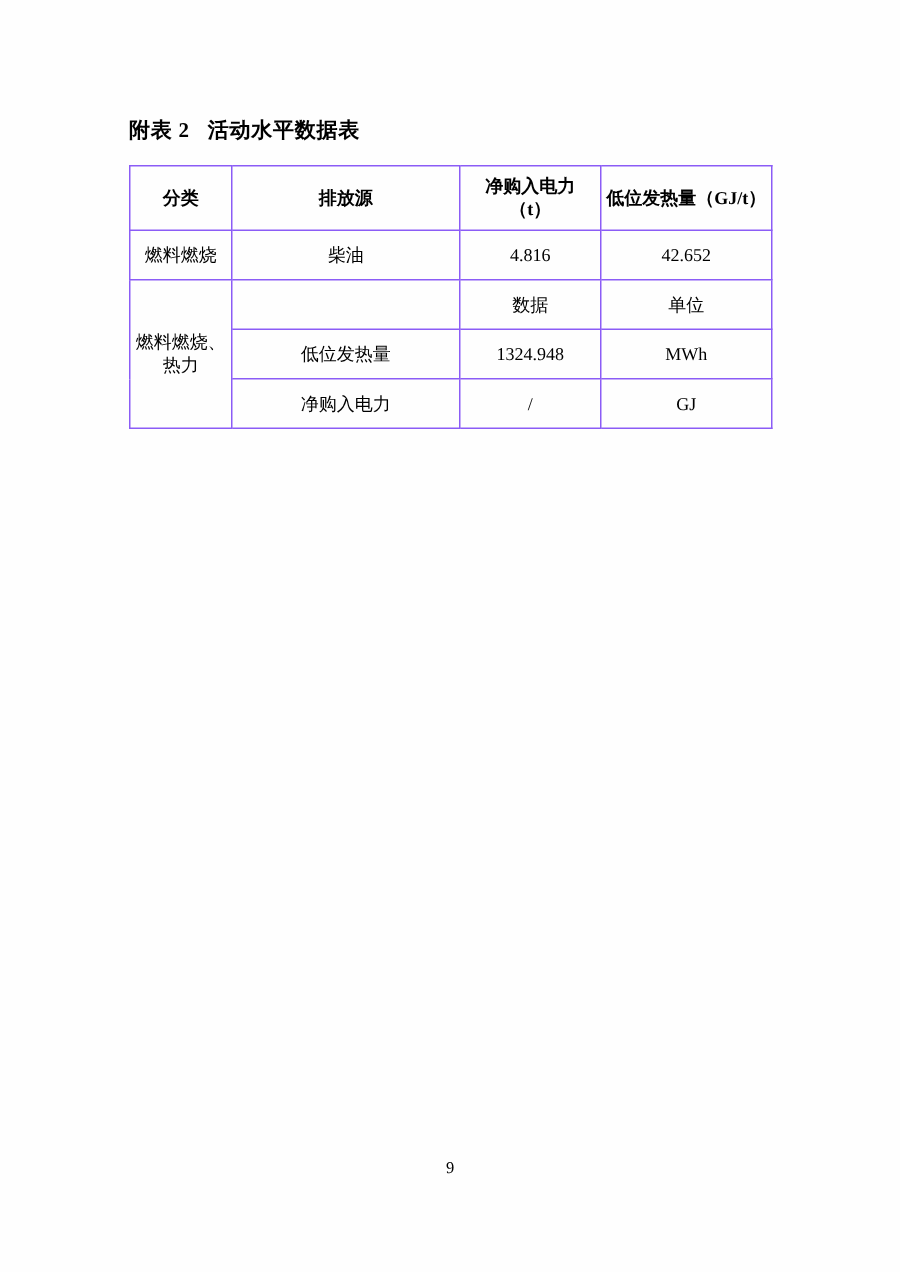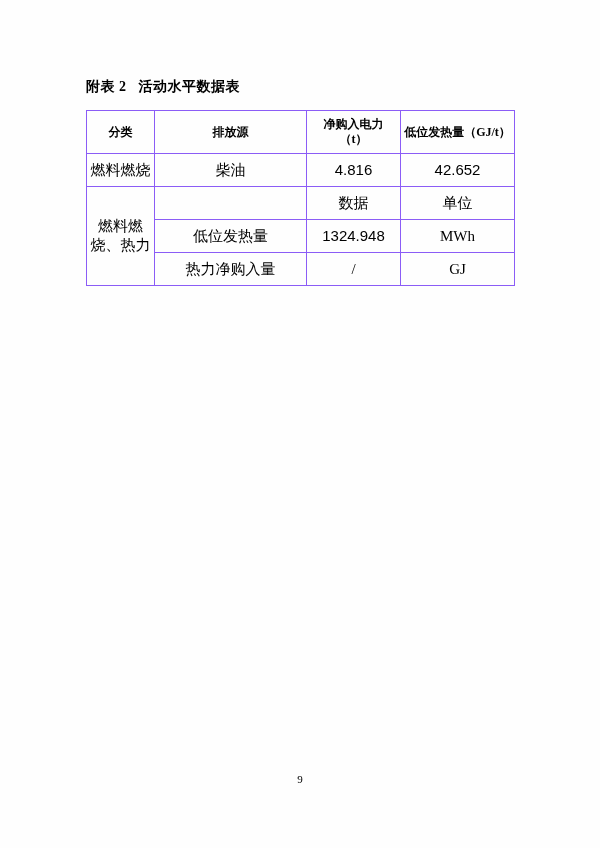--- a/index.html
+++ b/index.html
@@ -55,38 +55,38 @@
     line-height: 1.25;
     margin-top: 38px;
   }
   table.data-table thead td {
     font-weight: bold;
     font-size: 12px;
     height: 38px;
   }
   table.data-table tbody td {
     height: 28px;
-    font-size: 15px;
+    font-size: 12px;
   }
   .col-1 { width: 68px; }
   .col-2 { width: 152px; }
   .col-3 { width: 94px; }
   .col-4 { width: 114px; }
 
   .cell-bold {
     font-weight: bold;
   }
   .cell-vertical {
     font-size: 11.5px;
     line-height: 1.45;
     padding: 2px 10px;
     text-align: center;
   }
   .num-cell {
-    font-family: Liberation Sans, sans-serif;
+    font-family: Liberation Serif, serif;
   }
   .page-number {
     position: absolute;
     left: 0;
     top: 773px;
     width: 600px;
     text-align: center;
     font-size: 11px;
   }
 </style>
@@ -126,21 +126,21 @@
         <td></td>
         <td class="cell-bold">数据</td>
         <td class="cell-bold">单位</td>
       </tr>
       <tr>
         <td>低位发热量</td>
         <td class="num-cell">1324.948</td>
         <td>MWh</td>
       </tr>
       <tr>
-        <td>热力净购入量</td>
+        <td>净购入电力</td>
         <td>/</td>
         <td>GJ</td>
       </tr>
     </tbody>
   </table>
 
   <div class="page-number">9</div>
 
 </div>
 

